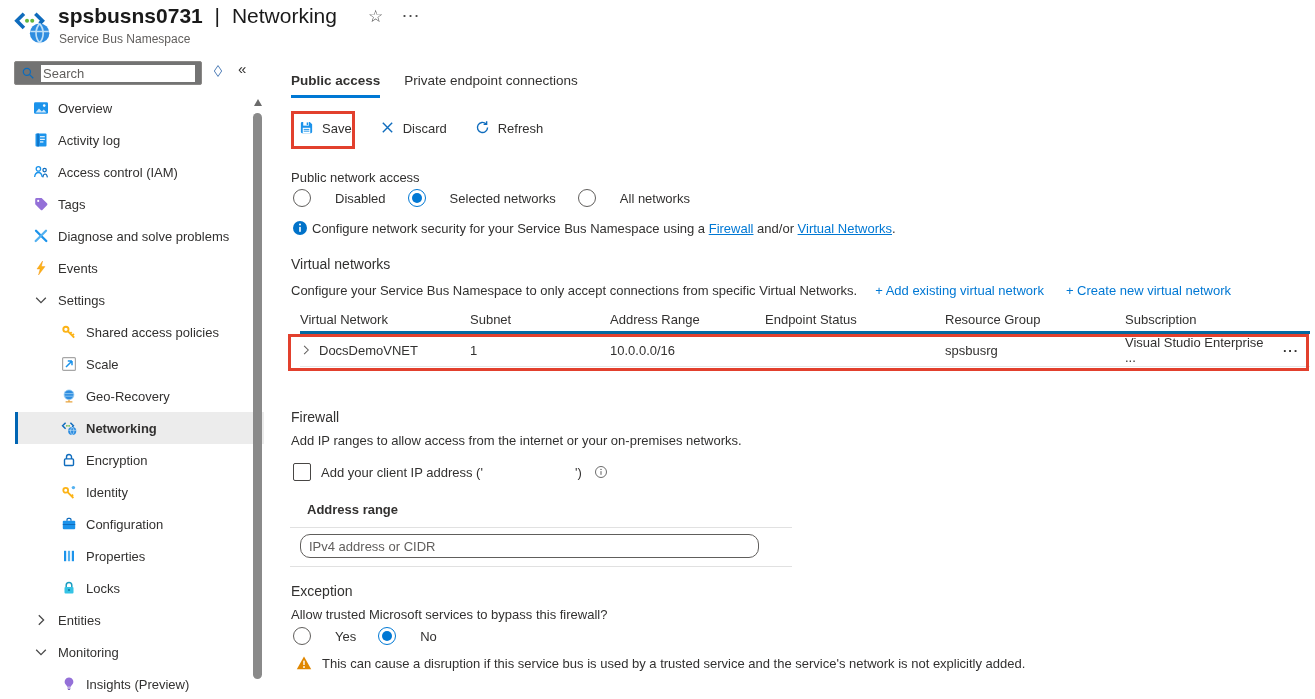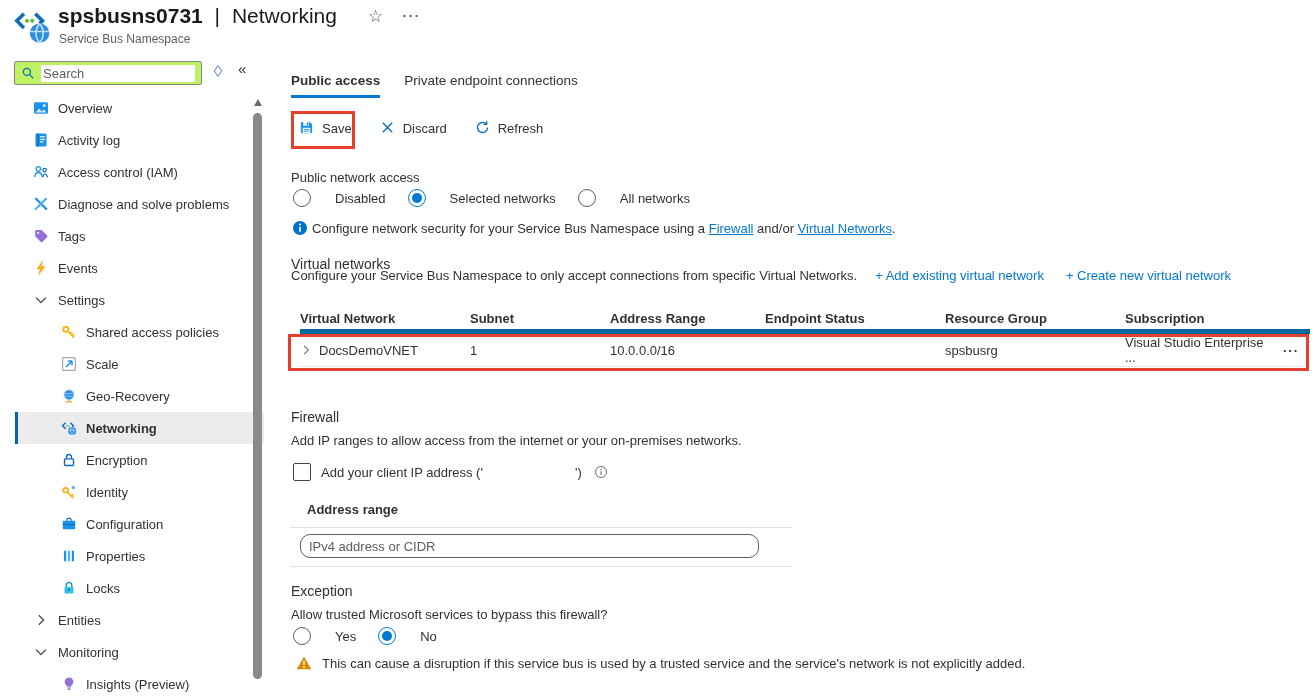--- a/index.html
+++ b/index.html
@@ -17,21 +17,21 @@
   .title-line { position:absolute; left:58px; top:4px; font-size:21px; color:#1a1a1a; white-space:nowrap; }
   .res-name { font-weight:700; }
   .title-pipe { font-weight:400; margin:0 6px; color:#1a1a1a; }
   .page-name { font-weight:400; }
   .subtitle { position:absolute; left:59px; top:32px; font-size:12px; color:#605e5c; }
   .star-btn { position:absolute; left:368px; top:6px; font-size:17px; color:#4d4d4d; cursor:pointer; }
   .more-btn { position:absolute; left:401px; top:0px; font-size:19px; color:#4d4d4d; cursor:pointer; letter-spacing:1px; }
 
   
   .search-box { position:absolute; left:14px; top:61px; width:188px; height:24px;
-    border:1px solid #8a8886; border-radius:2px; display:flex; align-items:center; padding:0 6px; gap:6px; background:#bef264; }
+    border:1px solid #8a8886; border-radius:2px; display:flex; align-items:center; padding:0 6px; gap:6px; background:#737373; }
   .search-box .icon14 svg { width:14px; height:14px; }
   .search-input { border:none; outline:none; flex:1; min-width:0; font-size:13px; color:#323130; font-family:"Liberation Sans",sans-serif; }
   .search-input::placeholder { color:#605e5c; }
   .diamond-btn { position:absolute; left:211px; top:64px; width:14px; height:14px; cursor:pointer; }
   .diamond-btn svg { width:14px; height:14px; }
   .collapse-btn { position:absolute; left:238px; top:60px; font-size:15px; color:#323130; cursor:pointer; }
 
   .nav { position:absolute; left:15px; top:92px; width:249px; }
   .nav-row { height:32px; display:flex; align-items:center; gap:9px; padding-left:18px; cursor:pointer; position:relative; white-space:nowrap; }
   .nav-row.indent { padding-left:46px; }
@@ -66,26 +66,26 @@
   .radio-item { display:flex; align-items:center; gap:24px; margin-right:22px; cursor:pointer; }
   .radio { width:18px; height:18px; border:1px solid #605e5c; border-radius:50%; position:relative; flex:0 0 18px; background:#fff; }
   .radio.sel { border-color:#0078d4; }
   .radio.sel::after { content:''; position:absolute; left:3px; top:3px; right:3px; bottom:3px; border-radius:50%; background:#0078d4; }
 
   .info-row { position:absolute; left:292px; top:220px; display:flex; align-items:center; gap:4px; white-space:nowrap; }
   .info-row .icon16 svg { width:16px; height:16px; }
   a.link { color:#0078d4; text-decoration:underline; cursor:pointer; }
   .plain-link { color:#0078d4; text-decoration:none; cursor:pointer; white-space:nowrap; }
 
-  .vn-desc-row { position:absolute; left:291px; top:268px; width:940px; display:flex; align-items:center; }
+  .vn-desc-row { position:absolute; left:291px; top:283px; width:940px; display:flex; align-items:center; }
   .vn-links { margin-left:auto; display:flex; gap:22px; }
 
   .vn-table { position:absolute; left:300px; top:307px; width:1010px; }
   .tr { display:grid; grid-template-columns:170px 140px 155px 180px 180px 1fr 38px; align-items:center; }
-  .thead { height:27px; font-weight:700; border-bottom:5px solid #0369a1; }
+  .thead { height:27px; font-weight:400; border-bottom:3px solid #0369a1; }
   .trow { height:33px; border-bottom:1px solid #e8e8e8; }
   .cell-vn { display:flex; align-items:center; gap:7px; }
   .cell-vn .icon12 svg { width:12px; height:12px; }
   .row-menu { text-align:center; color:#323130; cursor:pointer; font-weight:700; letter-spacing:1px; }
 
   .client-ip-row { position:absolute; left:293px; top:463px; display:flex; align-items:center; }
   .checkbox { width:18px; height:18px; border:1.5px solid #484644; border-radius:2px; margin-right:10px; background:#fff; cursor:pointer; flex:0 0 18px; }
   .redact-gap { display:inline-block; width:92px; }
   .tip-icon { margin-left:12px; display:inline-flex; }
   .tip-icon svg { width:14px; height:14px; }
@@ -167,34 +167,34 @@
           <path d="M1.6 13c.4-3 2-4.5 3.8-4.5S8.8 10 9.2 13" fill="none" stroke="#1b93eb" stroke-width="1.3"></path>
           <circle cx="11.6" cy="6.1" r="1.7" fill="none" stroke="#0f6cbd" stroke-width="1.2"></circle>
           <path d="M9.8 13.4c.3-2.3 1-3.4 2.3-3.4s2 1.1 2.3 3.4" fill="none" stroke="#0f6cbd" stroke-width="1.2"></path>
         </svg>
       </span>
       <span class="nav-label">Access control (IAM)</span>
     </div>
     <div class="nav-row">
       <span class="icon16">
         <svg viewBox="0 0 16 16">
+          <path d="M8.6 1.9 14 7.3a1.4 1.4 0 0 1 0 2l-4.4 4.4a1.4 1.4 0 0 1-2 0L2.2 8.3V3.3a1.4 1.4 0 0 1 1.4-1.4z" fill="#9470d8"></path>
+          <circle cx="5.2" cy="4.9" r="1.05" fill="#fff"></circle>
+        </svg>
+      </span>
+      <span class="nav-label">Tags</span>
+    </div>
+    <div class="nav-row">
+      <span class="icon16">
+        <svg viewBox="0 0 16 16">
           <path d="M3 2.7 13.3 13" stroke="#1b93eb" stroke-width="2.3" stroke-linecap="round"></path>
           <path d="M13 2.7 2.7 13" stroke="#53b1f0" stroke-width="2.3" stroke-linecap="round"></path>
         </svg>
       </span>
       <span class="nav-label">Diagnose and solve problems</span>
-    </div>
-    <div class="nav-row">
-      <span class="icon16">
-        <svg viewBox="0 0 16 16">
-          <path d="M8.6 1.9 14 7.3a1.4 1.4 0 0 1 0 2l-4.4 4.4a1.4 1.4 0 0 1-2 0L2.2 8.3V3.3a1.4 1.4 0 0 1 1.4-1.4z" fill="#9470d8"></path>
-          <circle cx="5.2" cy="4.9" r="1.05" fill="#fff"></circle>
-        </svg>
-      </span>
-      <span class="nav-label">Tags</span>
     </div>
     <div class="nav-row">
       <span class="icon16">
         <svg viewBox="0 0 16 16">
           <path d="M9.6 1 4 9h3.1L5.5 15 12 6.6H8.4z" fill="#fcb316" stroke="#f29111" stroke-width=".4"></path>
         </svg>
       </span>
       <span class="nav-label">Events</span>
     </div>
     <div class="nav-row">

